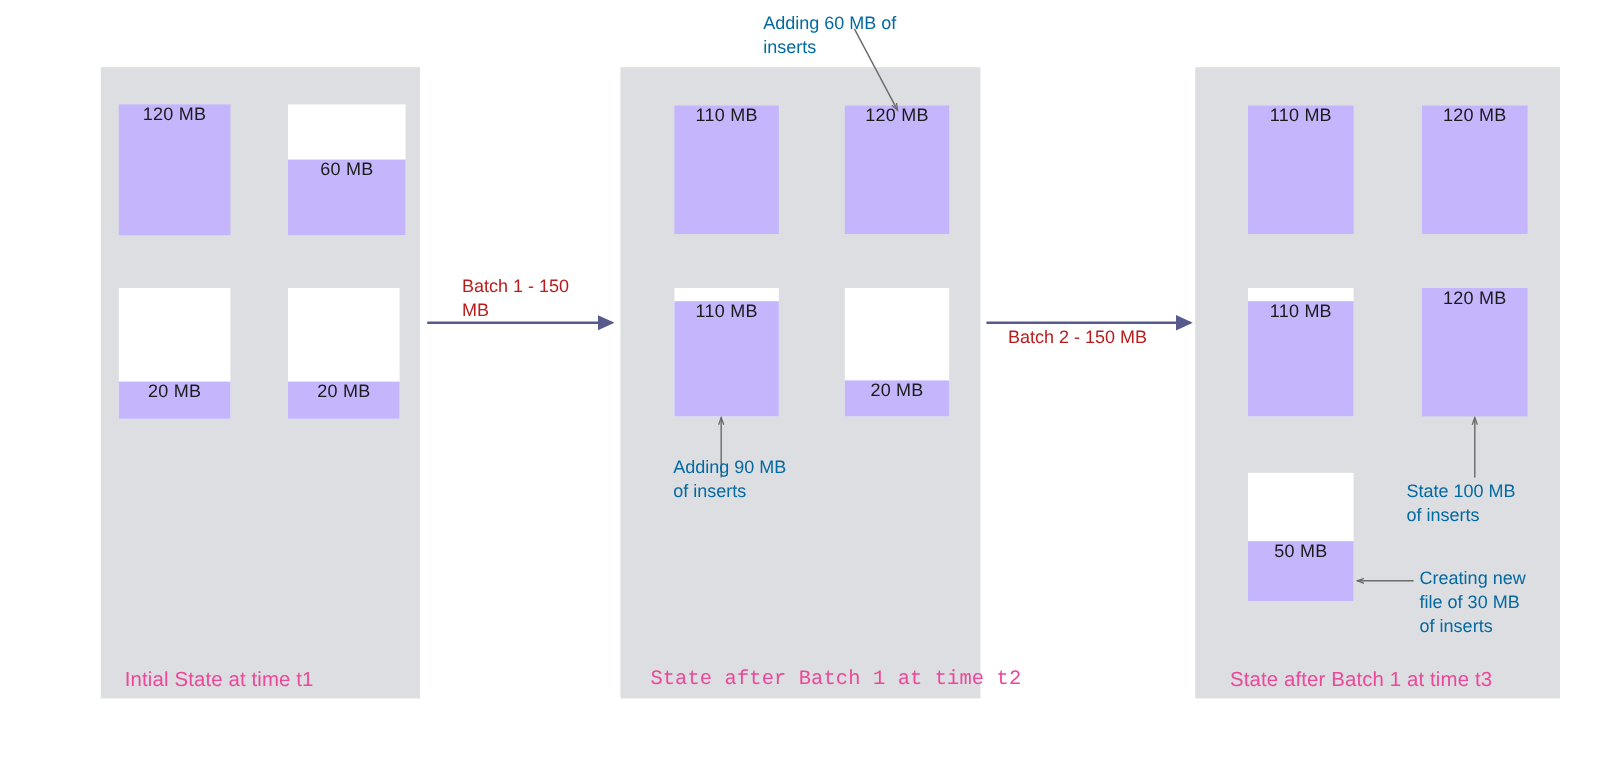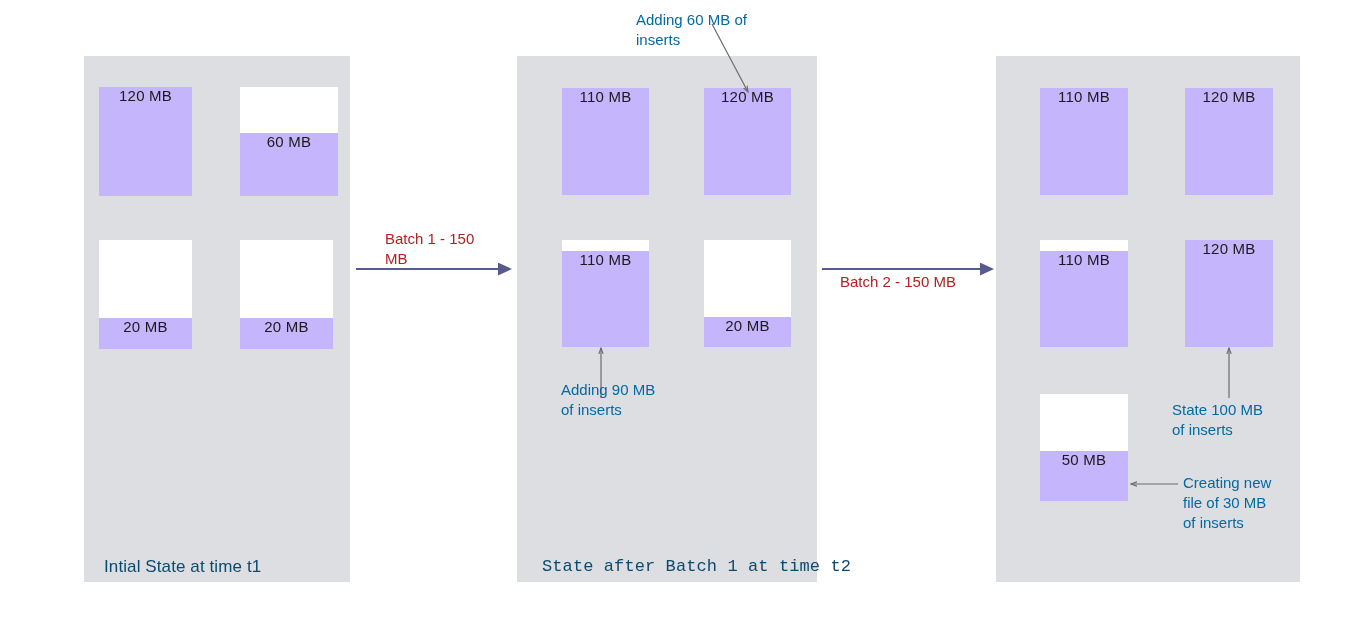--- a/index.html
+++ b/index.html
@@ -19,21 +19,21 @@
     background: #ffffff;
     overflow: hidden;
   }
   .panel {
     position: absolute;
     background: #dcdee2;
   }
   .panel-label {
     position: absolute;
     font-size: 17px;
-    color: #0c4a6e;
+    color: #ec4899;
     white-space: nowrap;
     letter-spacing: 0.1px;
   }
   .file-box {
     position: absolute;
     background: #ffffff;
     display: flex;
     flex-direction: column;
     justify-content: flex-end;
   }
@@ -160,20 +160,21 @@
       <span class="file-label">120 MB</span>
     </div>
   </div>
 
   <div class="file-box" style="left:1040px; top:394px; width:88px; height:107px;">
     <div class="file-fill" style="height:47%;">
       <span class="file-label">50 MB</span>
     </div>
   </div>
 
+  <div class="panel-label" style="left:1025px; top:557px;">State after Batch 1 at time t3</div>
 
   <svg class="overlay" viewBox="0 0 1350 632" xmlns="http://www.w3.org/2000/svg">
     <defs>
       <marker id="arrowhead" markerWidth="7" markerHeight="7" refX="6" refY="3.2" orient="auto" markerUnits="strokeWidth">
         <path d="M0,0 L7,3.2 L0,6.4 z" fill="#585a8e"></path>
       </marker>
       <marker id="tick-start" markerWidth="6" markerHeight="6" refX="5" refY="3" orient="auto" markerUnits="strokeWidth">
         <path d="M0,1.2 L5,3 L0,4.8" fill="none" stroke="#6b6b6b" stroke-width="0.9"></path>
       </marker>
     </defs>

